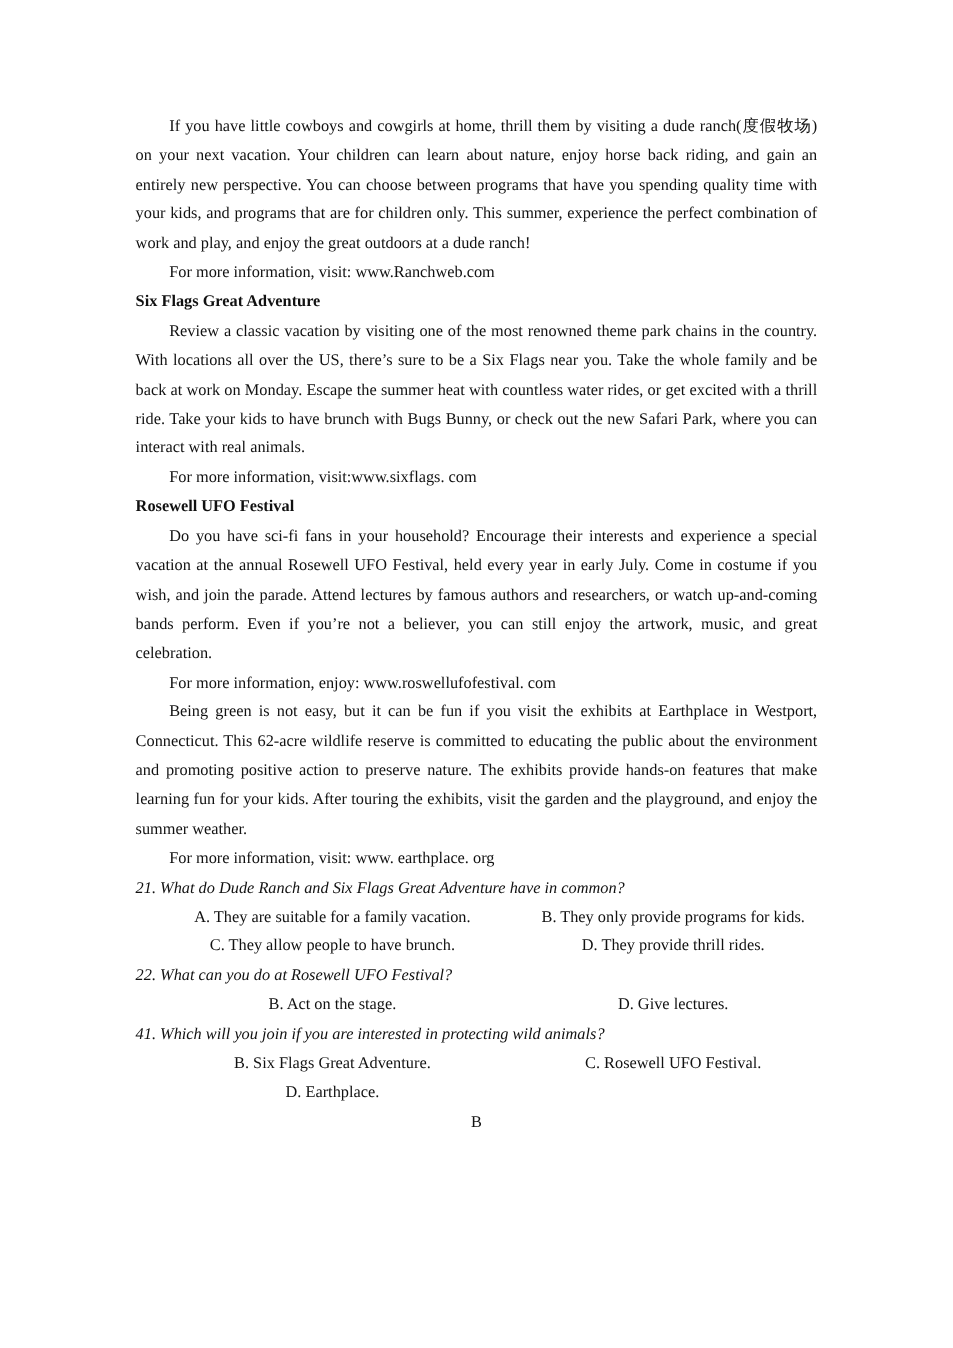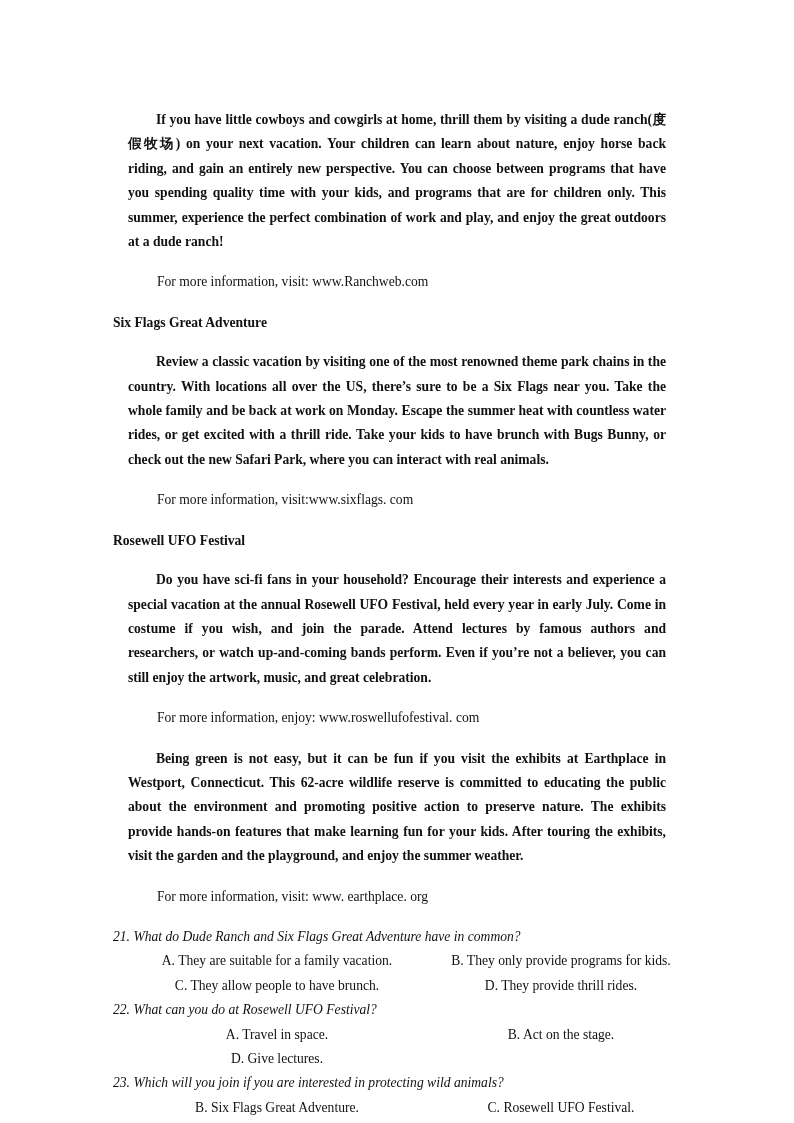--- a/index.html
+++ b/index.html
@@ -7,22 +7,22 @@
     .page {
       position: absolute;
       left: 113px;
       top: 93px;
       width: 568px;
       font-family: "Liberation Serif", "DejaVu Serif", serif;
       font-size: 13.6px;
       line-height: 24.4px;
       color: #111111;
     }
-    .para { margin: 15px; text-align: justify; text-indent: 28px; font-weight: bold; }
-    .info { margin: 16px; padding-left: 28px; }
+    .para { margin: 0; text-align: justify; text-indent: 28px; }
+    .info { margin: 0; padding-left: 28px; }
     .heading { margin: 0; font-weight: bold; }
     .question { margin: 0; font-style: italic; }
     .options { display: grid; grid-template-columns: 286px 282px; padding-left: 21px; text-align: center; }
     .opt { margin: 0; white-space: nowrap; }
     .section-letter { margin: 0; text-align: center; }
   </style>
 </head>
 <body>
 
 <div class="page">
@@ -47,28 +47,27 @@
       <p class="opt">A.  They are suitable for a family vacation.</p>
       <p class="opt">B.  They only provide programs for kids.</p>
       <p class="opt">C.  They allow people to have brunch.</p>
       <p class="opt">D.  They provide thrill rides.</p>
     </div>
   </div>
 
   <div>
     <p class="question">22. What can you do at Rosewell UFO Festival?</p>
     <div class="options">
-      <p class="opt">A.  Travel in space.</p>
       <p class="opt">B.  Act on the stage.</p>
       <p class="opt">D.  Give lectures.</p>
     </div>
   </div>
 
   <div>
-    <p class="question">23. Which will you join if you are interested in protecting wild animals?</p>
+    <p class="question">41. Which will you join if you are interested in protecting wild animals?</p>
     <div class="options">
       <p class="opt">B.  Six Flags Great Adventure.</p>
       <p class="opt">C.  Rosewell UFO Festival.</p>
       <p class="opt">D.  Earthplace.</p>
     </div>
   </div>
 
   <p class="section-letter">B</p>
 
 </div>

